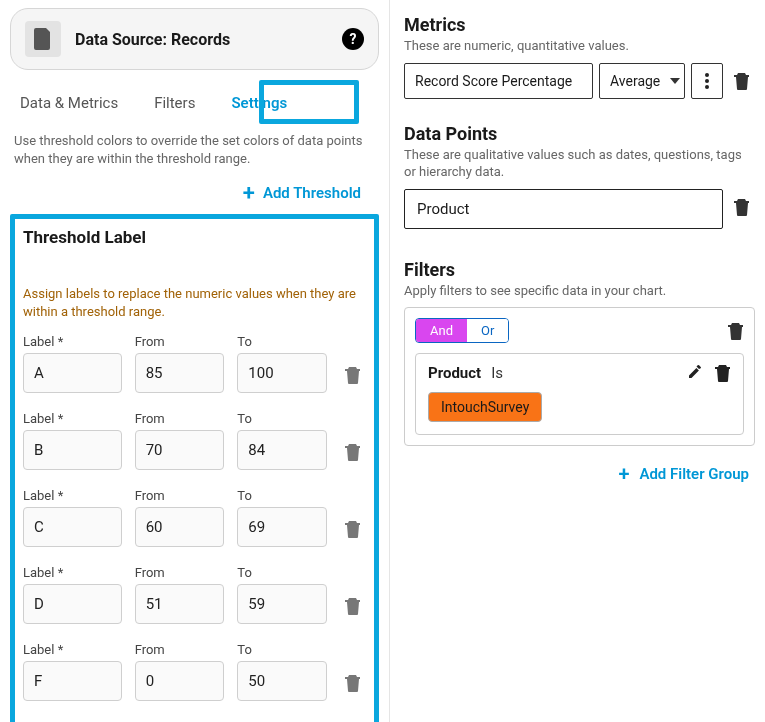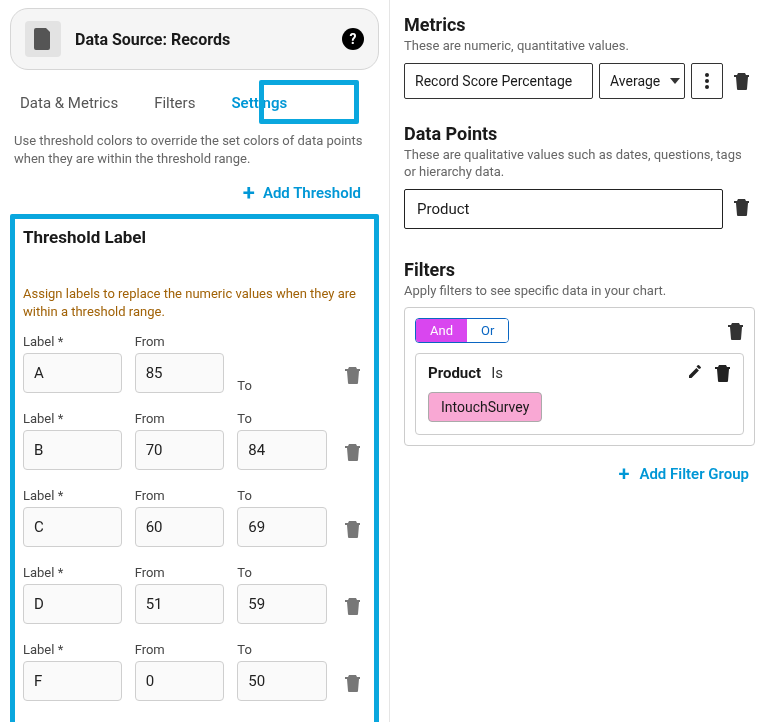--- a/index.html
+++ b/index.html
@@ -55,21 +55,21 @@
   .andor span { padding: 4px 14px; font-size: 13px; cursor: pointer; background: #fff; color: #0a66c2; }
   .andor span.active { background: #d946ef; color: #fff; }
   .andor-trash { margin-left: auto; color: #444; cursor: pointer; }
 
   .filter-rule { border: 1px solid #ccc; border-radius: 4px; padding: 10px 12px 12px 12px; }
   .rule-head { display: flex; align-items: center; gap: 6px; margin-bottom: 10px; }
   .rule-field { font-weight: 700; font-size: 15px; }
   .rule-op { font-size: 15px; color: #333; margin-left: 4px; }
   .rule-actions { margin-left: auto; display: flex; gap: 12px; }
   .rule-actions .ico { color: #333; cursor: pointer; }
-  .chip { display: inline-block; border: 1px solid #aaa; border-radius: 4px; padding: 6px 12px; font-size: 14px; background: #f9a8d4; }
+  .chip { display: inline-block; border: 1px solid #aaa; border-radius: 4px; padding: 6px 12px; font-size: 14px; background: #f97316; }
 
   .add-filter-group { display: flex; align-items: center; gap: 10px; color: #0097d6; font-weight: 600; font-size: 15px; justify-content: flex-end; margin-top: 16px; cursor: pointer; padding-right: 6px; }
   .add-filter-group .plus { font-size: 20px; }
 
   .spacer { height: 24px; }
 
   svg { display: block; }
 </style>
 </head>
 <body>
@@ -109,20 +109,21 @@
           <div class="col label">
             <span class="field-label">Label *</span>
             <input class="field-input" value="A" style="">
           </div>
           <div class="col from">
             <span class="field-label">From</span>
             <input class="field-input" value="85" style="">
           </div>
           <div class="col to">
             <span class="field-label">To</span>
+            <input class="field-input" value="100" style="">
           </div>
           <div class="trash-btn">
             <svg width="16" height="18" viewBox="0 0 16 18">
               <path fill="#777" d="M2 5h12l-1 12a1 1 0 0 1-1 1H4a1 1 0 0 1-1-1L2 5zm3-4h6l1 2h3v2H0V3h3l1-2z"></path>
             </svg>
           </div>
         </div>
         <div class="row">
           <div class="col label">
             <span class="field-label">Label *</span>

